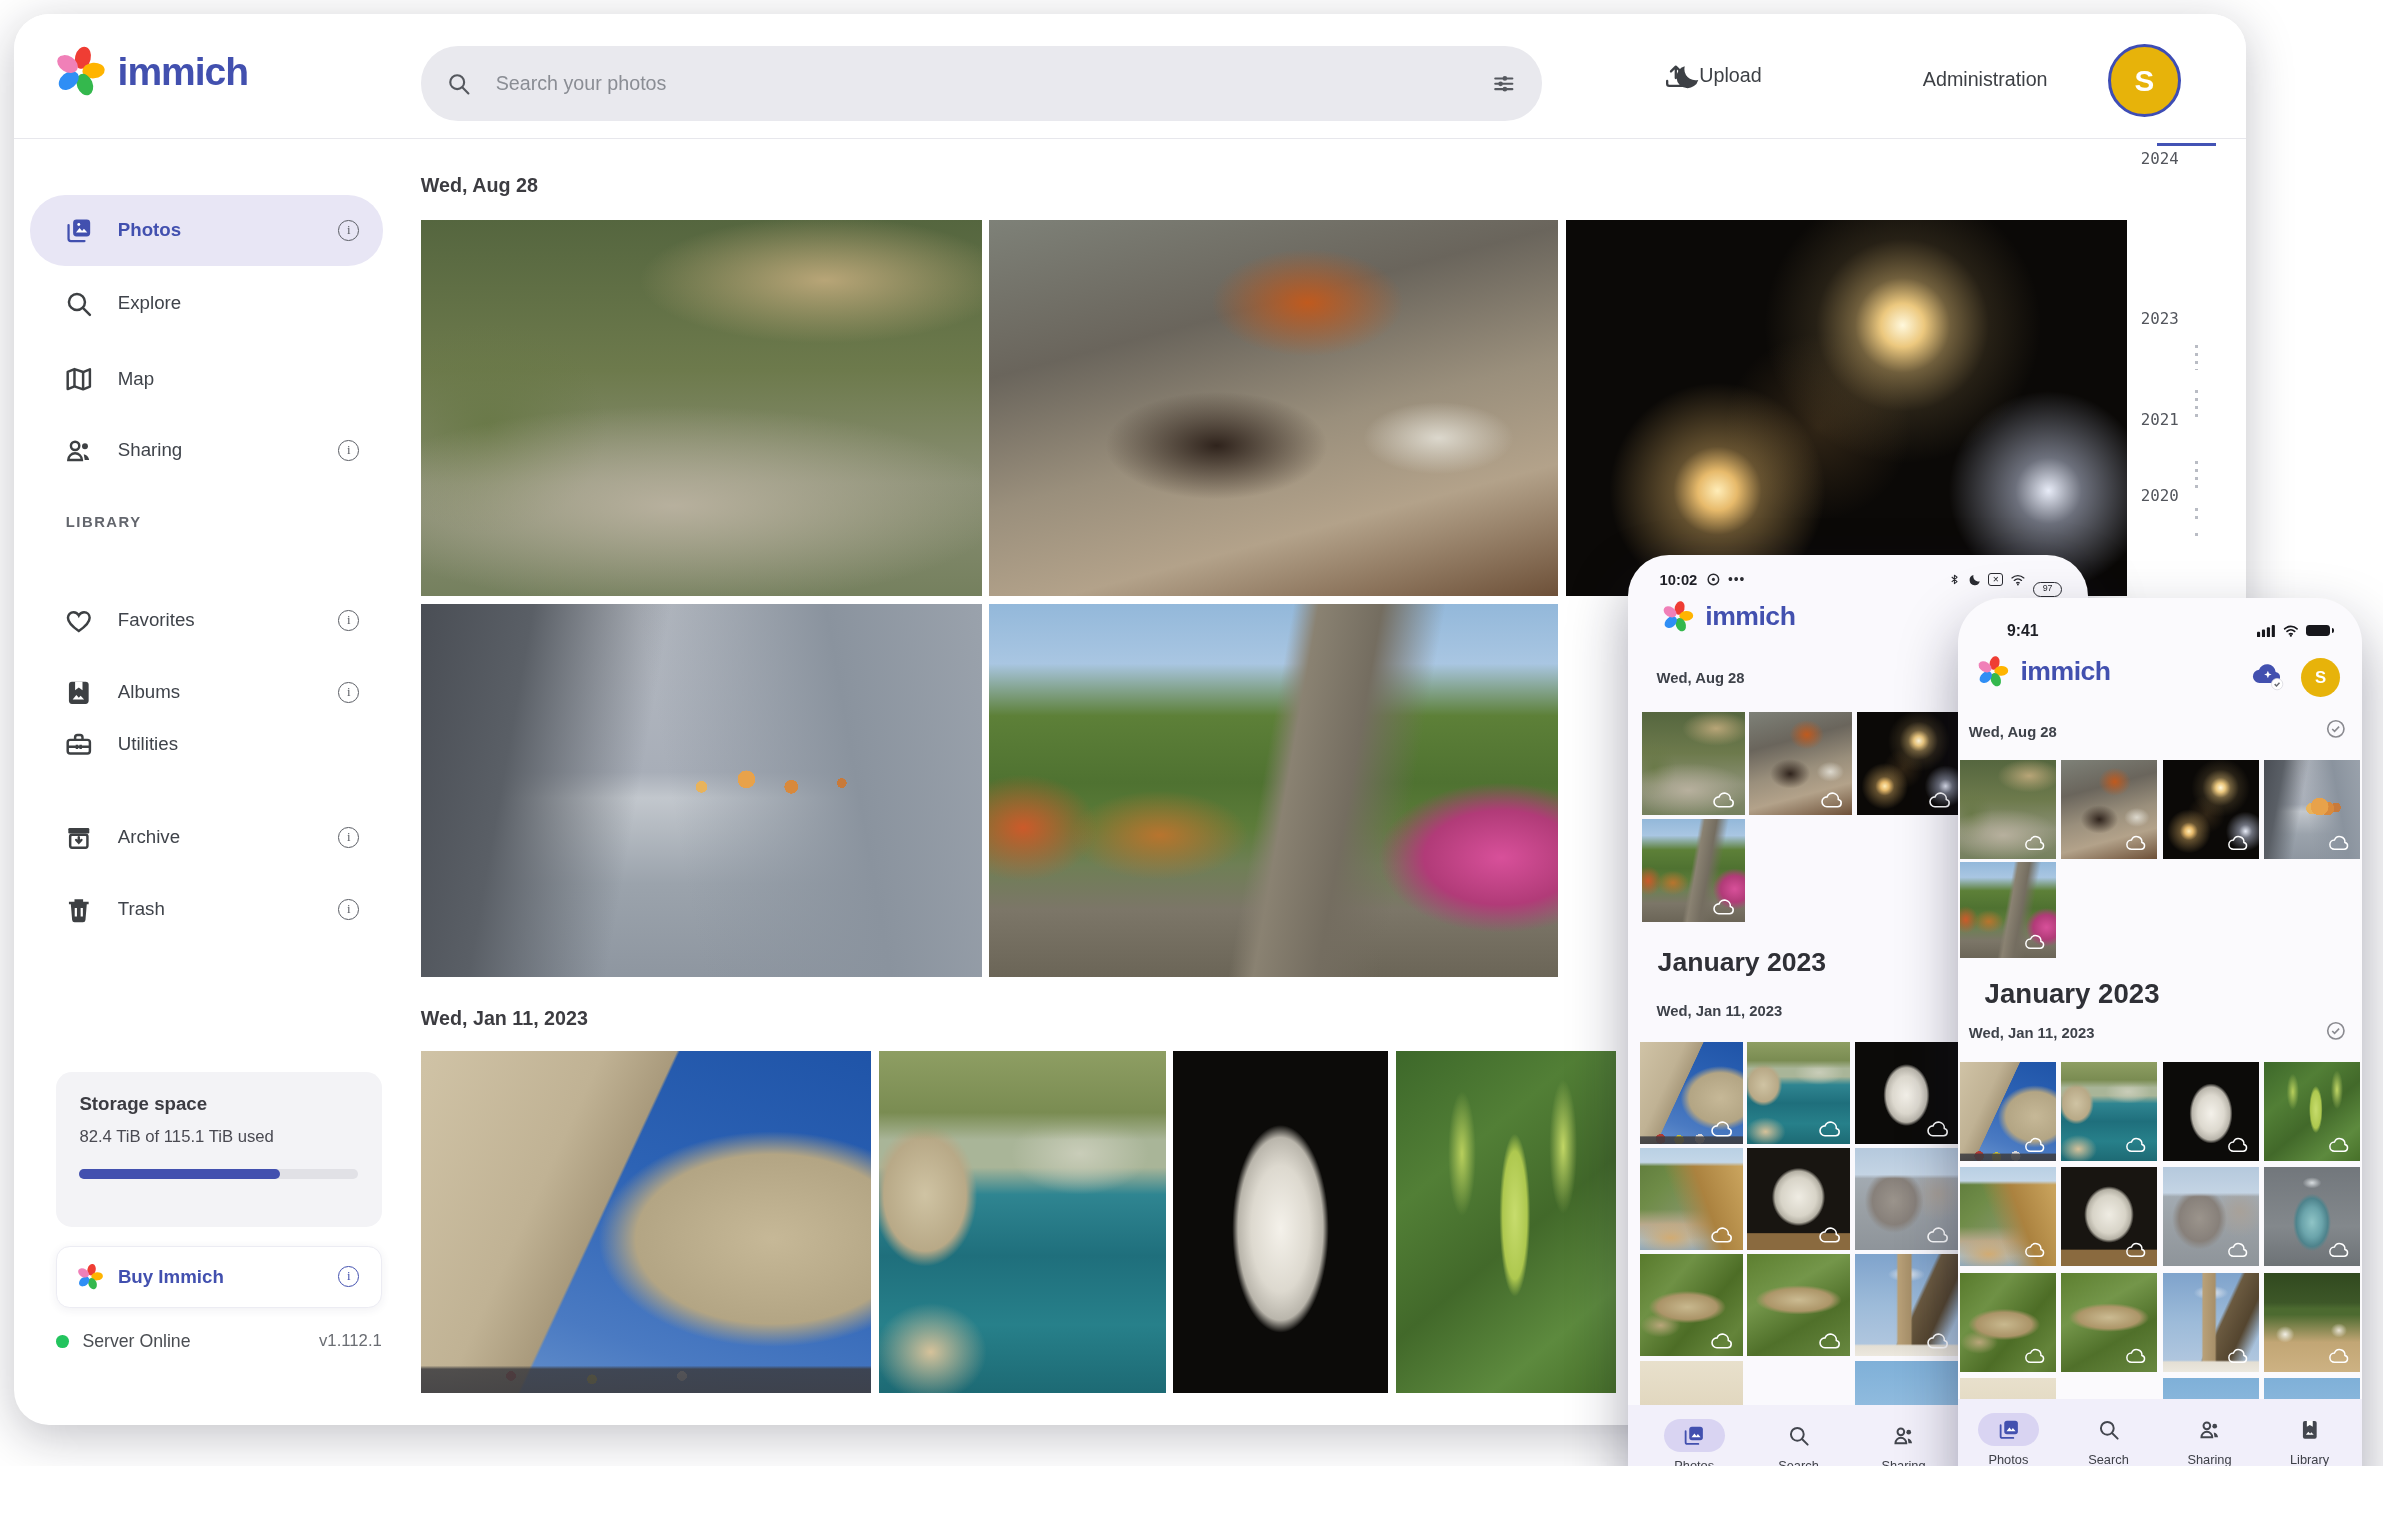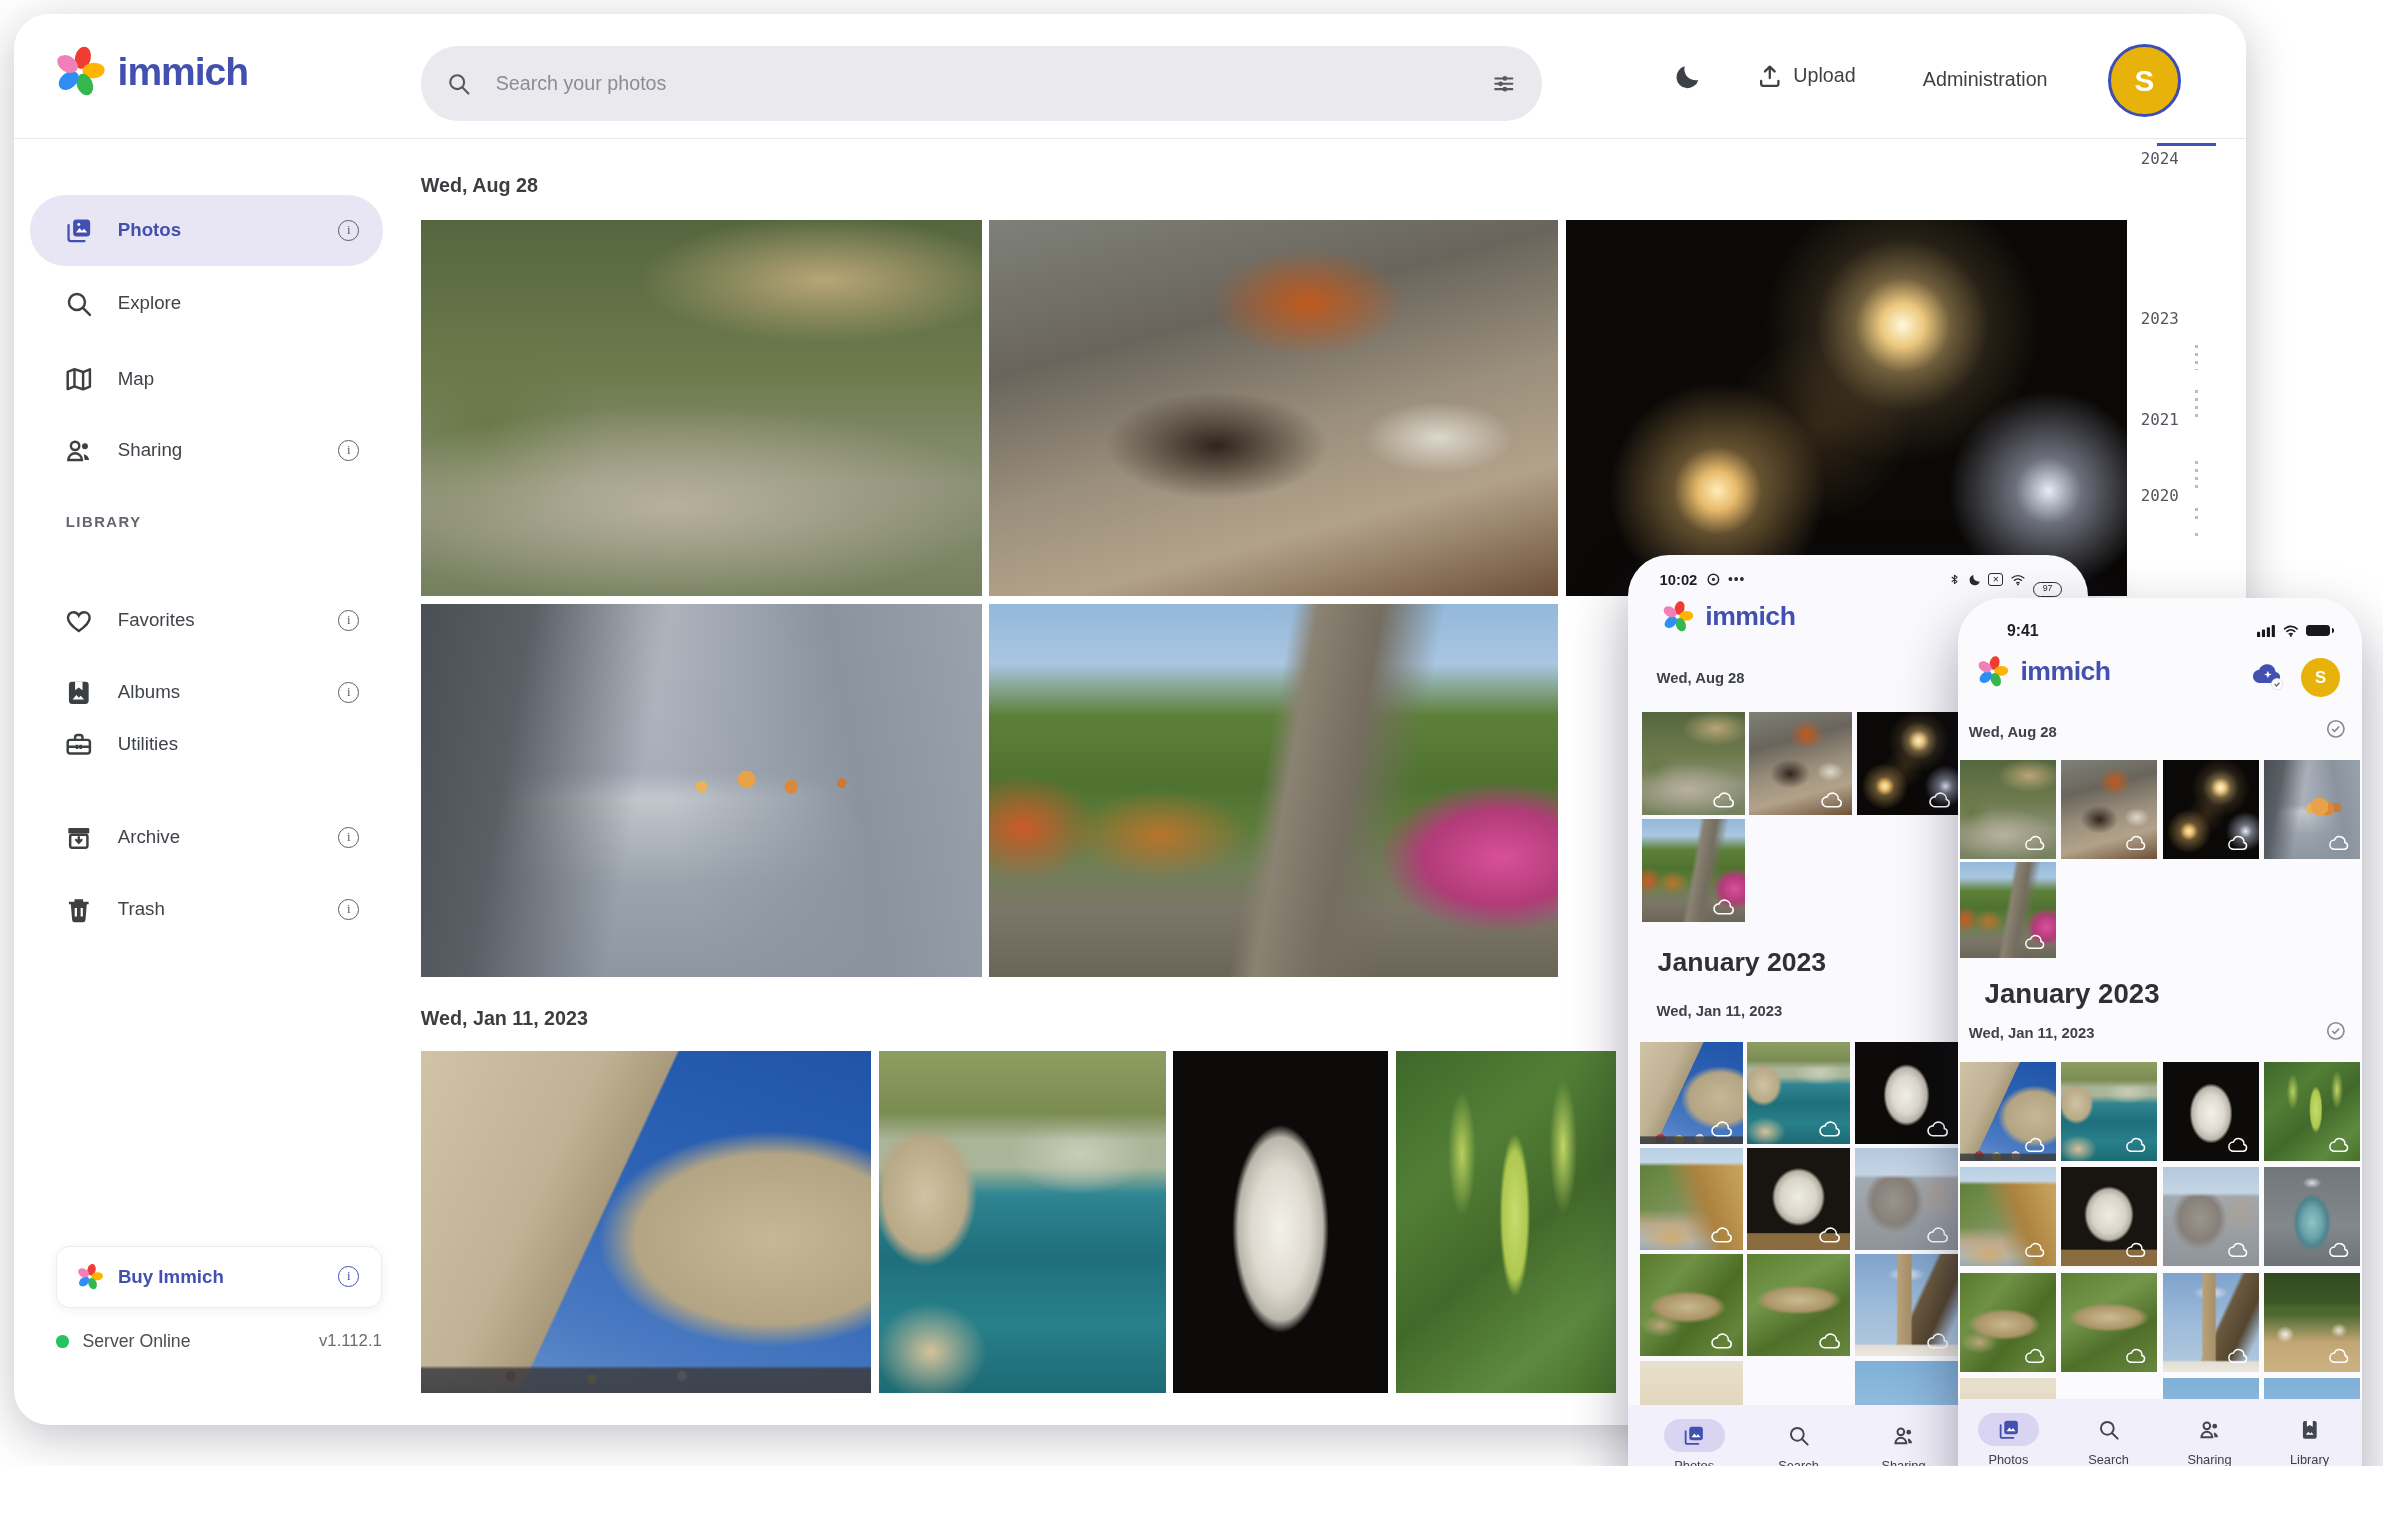--- a/index.html
+++ b/index.html
@@ -201,21 +201,21 @@
           <circle cx="13" cy="17" r="2.2" fill="#55585e" stroke="none"></circle>
         </svg>
       </div>
 
       <div class="hdr-btn" style="left:1659px;top:48px;">
         <svg width="29.6" height="29.6" viewBox="0 0 24 24" fill="#3d4045">
           <path d="M20.5 14.5A9 9 0 0 1 9.5 3.5a9 9 0 1 0 11 11z"></path>
         </svg>
       </div>
 
-      <div class="hdr-btn" style="left:1742px;top:48px;justify-content:space-between;">
+      <div class="hdr-btn" style="left:1648px;top:48px;justify-content:space-between;">
         <svg width="27.6" height="27.6" viewBox="0 0 24 24" fill="none" stroke="#3d4045" stroke-width="2" stroke-linecap="round" stroke-linejoin="round">
           <path d="M12 14V4M7.8 8.2 12 4l4.2 4.2"></path>
             <path d="M4.5 16.5V19a1.8 1.8 0 0 0 1.8 1.8h11.4A1.8 1.8 0 0 0 19.5 19v-2.5"></path>
         </svg>
         <span>Upload</span>
       </div>
 
       <div class="hdr-btn" style="left:1909px;top:54px;">
         <span>Administration</span>
       </div>
@@ -304,20 +304,27 @@
     <div class="nav-row" style="top:872px;">
       <svg class="nav-icon" viewBox="0 0 24 24">
         <path d="M5.5 7h13l-1.1 13.2a2 2 0 0 1-2 1.8H8.6a2 2 0 0 1-2-1.8z" fill="#3d4043"></path>
         <path d="M9.6 10.5v7M14.4 10.5v7" stroke="#fff" stroke-width="1.8"></path>
         <path d="M4 6.5h16M9.5 6V4.5h5V6" stroke="#3d4043" stroke-width="2" fill="none"></path>
       </svg>
       <span class="nav-label">Trash</span>
       <span class="info">i</span>
     </div>
 
+    <div class="storage-card">
+      <div class="storage-title">Storage space</div>
+      <div class="storage-usage">82.4 TiB of 115.1 TiB used</div>
+      <div class="bar-track">
+        <div class="bar-fill"></div>
+      </div>
+    </div>
 
     <div class="buy-btn">
       <svg width="27.6" height="27.6" viewBox="0 0 64 64">
         <ellipse cx="32" cy="15" rx="9.5" ry="13.5" fill="#ef3d34" transform="rotate(14 32 32)"></ellipse>
         <ellipse cx="32" cy="15" rx="9.5" ry="13.5" fill="#ffb400" transform="rotate(86 32 32)"></ellipse>
         <ellipse cx="32" cy="15" rx="9.5" ry="13.5" fill="#34b84d" transform="rotate(158 32 32)"></ellipse>
         <ellipse cx="32" cy="15" rx="9.5" ry="13.5" fill="#2f8ef5" transform="rotate(230 32 32)"></ellipse>
         <ellipse cx="32" cy="15" rx="9.5" ry="13.5" fill="#f080b8" transform="rotate(302 32 32)"></ellipse>
       </svg>
       <span class="buy-label">Buy Immich</span>

